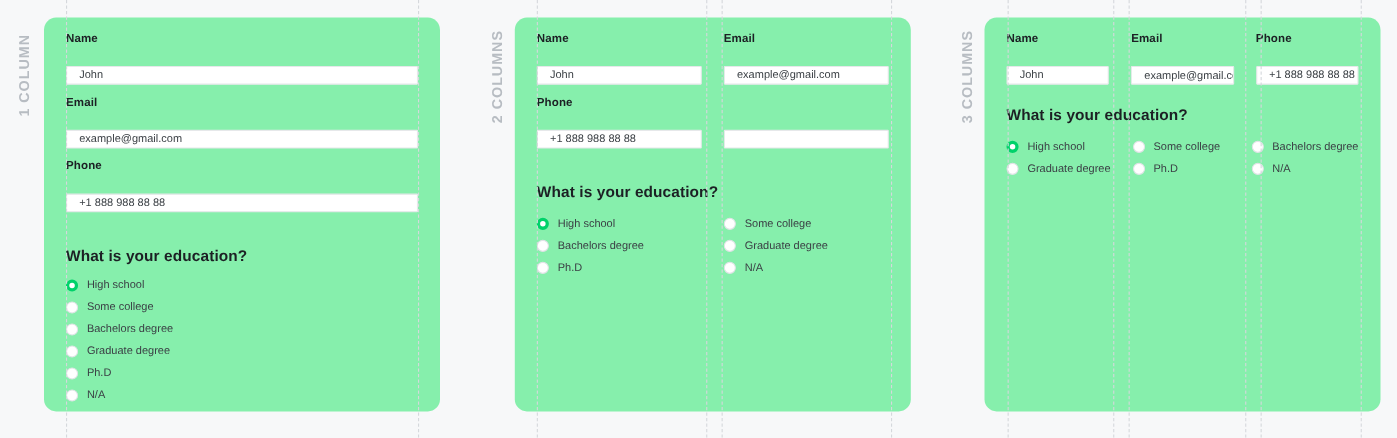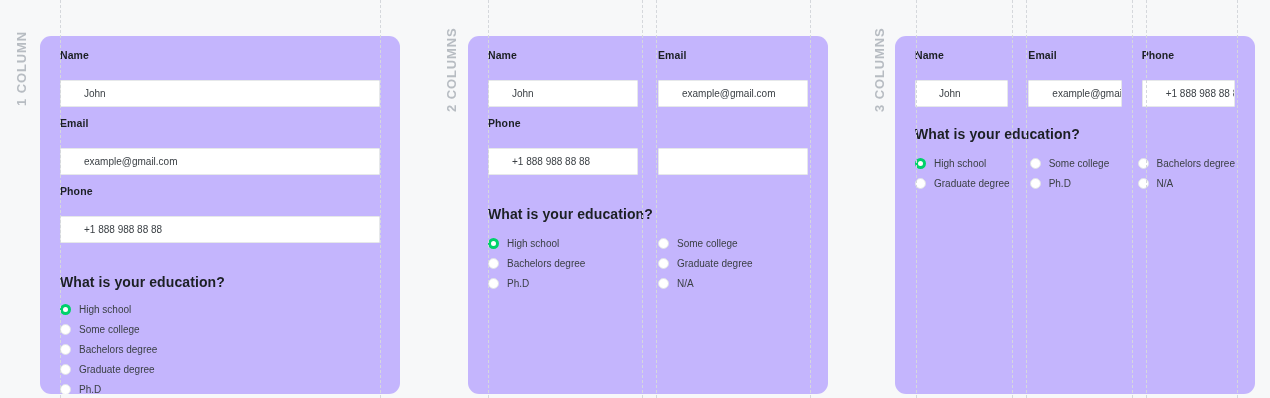--- a/index.html
+++ b/index.html
@@ -47,23 +47,23 @@
     letter-spacing: 0.9px;
     text-transform: uppercase;
     white-space: nowrap;
     transform-origin: left top;
     transform: rotate(-90deg);
   }
 
   
   .card {
     position: absolute;
-    background: #c4b5fd;
+    background: #86efac;
     border-radius: 11px;
-    top: 36px;
+    top: 16px;
     height: 358px;
     z-index: 2;
     overflow: hidden;
   }
   .card-inner {
     position: absolute;
     left: 20px;
     right: 20px;
     top: 12px;
   }
@@ -86,28 +86,28 @@
     color: #1c2024;
     line-height: 14px;
     margin-bottom: 6px;
     letter-spacing: .1px;
   }
   .field-label.spacer { visibility: hidden; }
 
   .input {
     display: block;
     width: 100%;
-    height: 27px;
+    height: 17px;
     border: 1px solid #e6e8ea;
     background: #ffffff;
     border-radius: 1px;
     font-family: "Liberation Sans", sans-serif;
     font-size: 10px;
     color: #3b4045;
-    padding: 0 0 0 23px;
+    padding: 0 0 0 11px;
     line-height: 25px;
     margin-top: 18px;
   }
   .input::placeholder { color: #b6bbc0; }
 
   
   .question {
     font-size: 14px;
     font-weight: 700;
     color: #1c2024;

